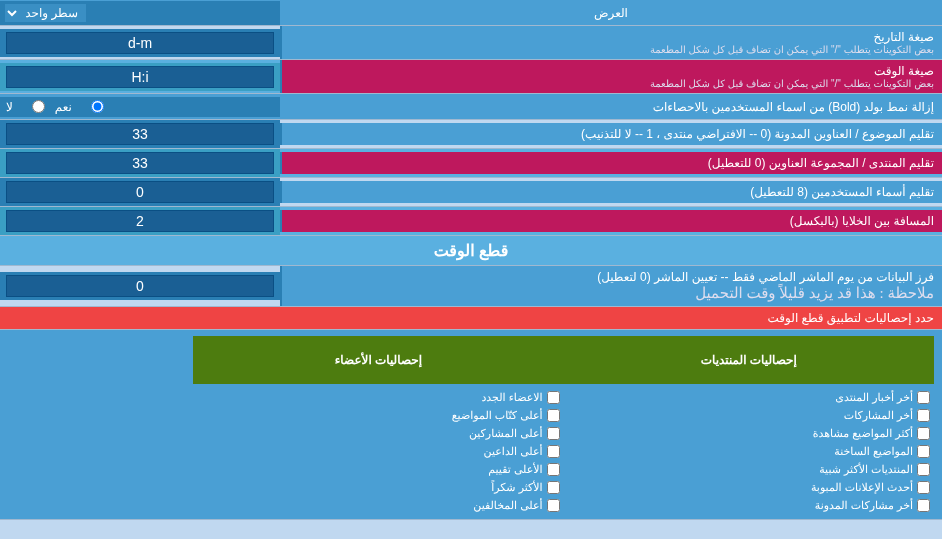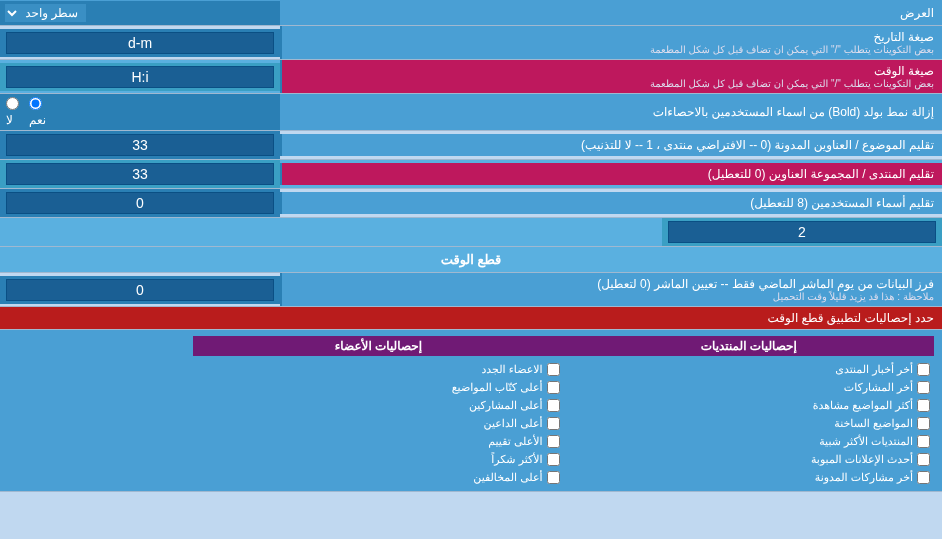--- a/index.html
+++ b/index.html
@@ -45,36 +45,36 @@
       font-size: 14px;
       width: 100%;
       text-align: center;
       direction: ltr;
     }
     .section-header {
       background: #5ab0e0;
       color: #fff;
       text-align: center;
       font-weight: bold;
-      font-size: 13px;
+      font-size: 16px;
       padding: 5px;
       border-bottom: 1px solid #a0b8d0;
     }
     .top-row {
       display: flex;
       align-items: center;
       background: #4a9fd4;
       border-bottom: 1px solid #a0b8d0;
       min-height: 26px;
     }
     .top-row-label {
       flex: 1;
       padding: 4px 8px;
       color: #fff;
-      text-align: right;
+      text-align: center;
       font-size: 12px;
     }
     .top-row-select {
       width: 280px;
       min-width: 280px;
       background: #2a7fb4;
       padding: 2px 4px;
       display: flex;
       justify-content: flex-end;
     }
@@ -107,23 +107,22 @@
       padding: 3px 6px;
       display: flex;
       align-items: center;
       justify-content: flex-end;
       gap: 10px;
     }
     .radio-row-input label {
       color: #fff;
       font-size: 12px;
       display: flex;
-      align-items: flex-end;
-      gap: 3px;
-      flex-direction: column;
+      align-items: center;
+      gap: 19px;
     }
     .bottom-section {
       background: #4a9fd4;
       padding: 6px 8px;
       border-bottom: 1px solid #a0b8d0;
     }
     .checkboxes-container {
       display: flex;
       gap: 0;
     }
@@ -131,22 +130,22 @@
       flex: 1;
       display: flex;
       flex-direction: column;
       gap: 3px;
     }
     .checkbox-column-header {
       color: #fff;
       font-weight: bold;
       font-size: 12px;
       text-align: center;
-      background: #701a75;
-      padding: 3px;
+      background: #4d7c0f;
+      padding: 17px;
       margin-bottom: 3px;
     }
     .checkbox-item {
       display: flex;
       align-items: center;
       gap: 4px;
       color: #fff;
       font-size: 11px;
       direction: rtl;
       padding: 1px 4px;
@@ -229,40 +228,41 @@
   </div>
 
   <div class="row">
     <div class="row-label">تقليم أسماء المستخدمين (8 للتعطيل)</div>
     <div class="row-input">
       <input type="text" value="0" style="">
     </div>
   </div>
 
   <div class="row alt-row">
+    <div class="row-label">المسافة بين الخلايا (بالبكسل)</div>
     <div class="row-input" style="background:#3a9fc4;">
       <input type="text" value="2" style="">
     </div>
   </div>
 
   <div class="section-header">
     <span>قطع الوقت</span>
   </div>
 
   <div class="row">
     <div class="row-label">
       <div>فرز البيانات من يوم الماشر الماضي فقط -- تعيين الماشر (0 لتعطيل)</div>
-      <div style="font-size:10px; color:#dde;">ملاحظة : هذا قد يزيد قليلاً وقت التحميل</div>
+      <div style="font-size:15px; color:#dde;font-family:Liberation Serif, serif;">ملاحظة : هذا قد يزيد قليلاً وقت التحميل</div>
     </div>
     <div class="row-input">
       <input type="text" value="0" style="">
     </div>
   </div>
 
-  <div style="background:#b91c1c; padding:4px 8px; border-bottom:1px solid #a0b8d0; color:#fff; text-align:right; font-size:12px;">
+  <div style="background:#ef4444; padding:4px 8px; border-bottom:1px solid #a0b8d0; color:#fff; text-align:right; font-size:12px;">
     <span>حدد إحصاليات لتطبيق قطع الوقت</span>
   </div>
 
   <div class="bottom-section">
     <div class="checkboxes-container">
 
       <div class="checkbox-column">
         <div class="checkbox-column-header">إحصاليات المنتديات</div>
         <div class="checkbox-item">
           <input type="checkbox" style="">

